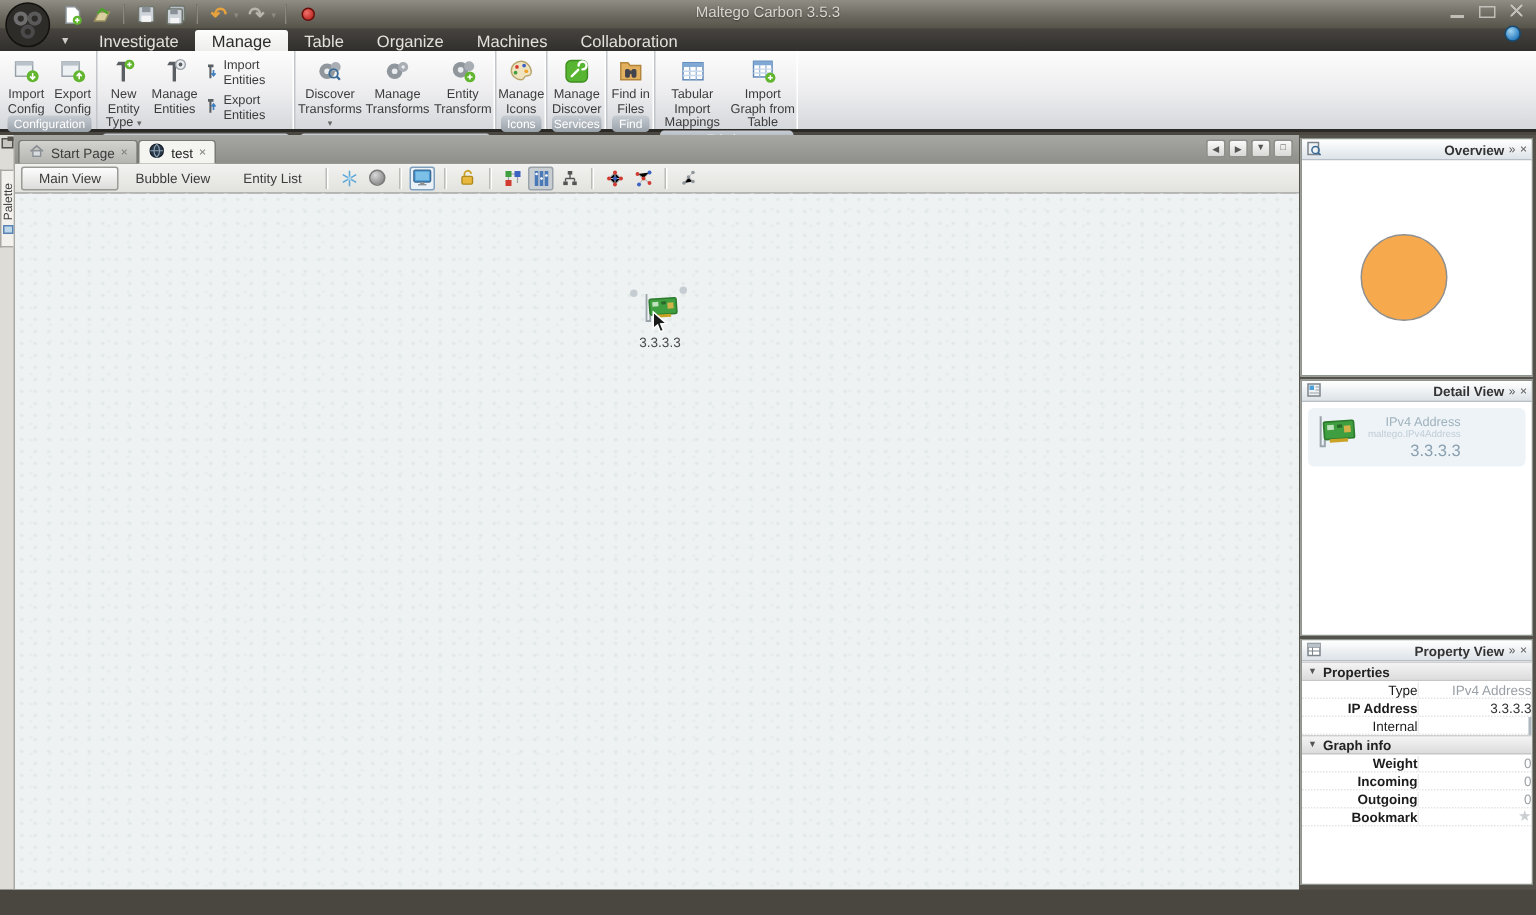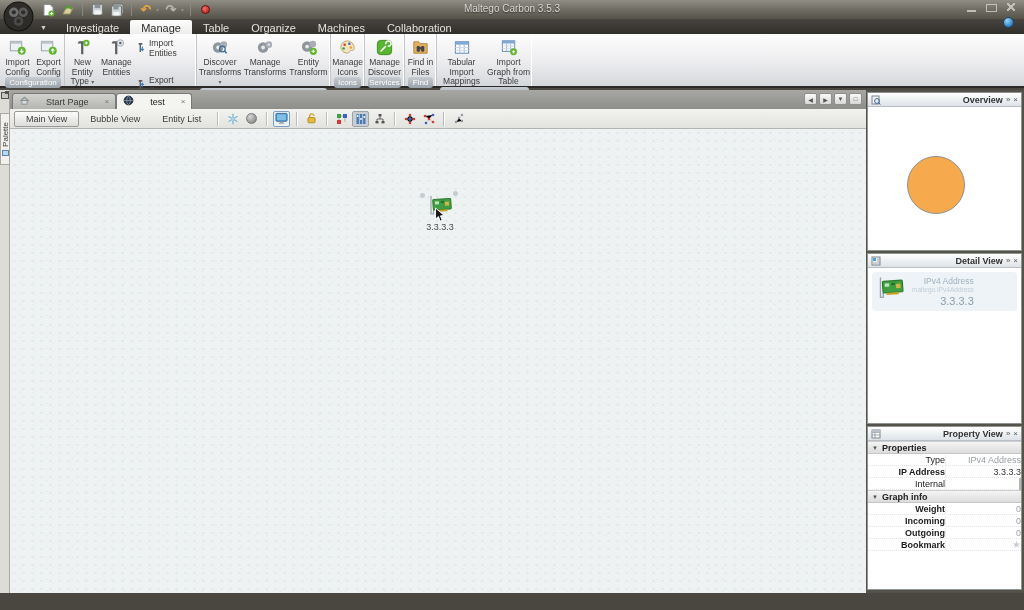--- a/index.html
+++ b/index.html
@@ -42,36 +42,36 @@
   .ribbon-row { display:flex; height:52px; padding-left:2px; }
   .rgroup { display:flex; flex-direction:column; position:relative; }
   .rgroup + .rgroup { border-left:1px solid #c2c6ca; box-shadow:-1px 0 0 #fff inset; }
   .rgroup-body { flex:1; display:flex; align-items:flex-start; justify-content:center; padding-top:1px; }
   .rgroup-label { height:11px; margin:0 3px 1px; border-radius:3px; text-align:center;
     background:linear-gradient(#c6ccd2,#99a1a9); color:#fff; font-size:8px; line-height:11px; }
   .rbtn { display:flex; flex-direction:column; align-items:center; padding-top:2px; }
   .rbtn .ric { height:20px; display:flex; align-items:center; }
   .rbtn .rlbl { font-size:8.5px; line-height:9.5px; text-align:center; color:#3b3b3b; margin-top:1px; }
   .rcaret { font-size:6px; color:#666; }
-  .rsmall-col { display:flex; flex-direction:column; justify-content:flex-start; gap:17px; padding:3px 4px 0 2px; }
+  .rsmall-col { display:flex; flex-direction:column; justify-content:flex-start; gap:3px; padding:3px 4px 0 2px; }
   .rsmall { display:flex; align-items:center; gap:3px; font-size:8.5px; color:#3b3b3b; }
 
   
   .content { position:absolute; top:90px; left:0; right:0; bottom:17px; background:#55524b; }
   .left-strip { position:absolute; left:0; top:0; bottom:0; width:10px; background:#dddcd7; border-right:1px solid #a9a8a2; }
   .dock-icon { margin:2px auto 0; width:8px; height:7px; border:1px solid #55524b; background:#c7c6c0; position:relative; }
   .dock-icon::after { content:""; position:absolute; right:-1px; top:-2px; width:4px; height:3px; background:#55524b; }
   .palette-tab { margin:14px auto 0; width:9px; height:52px; background:#f2f1ee; border:1px solid #a9a8a2; border-right:none;
     display:flex; flex-direction:column; align-items:center; justify-content:center; gap:3px; }
   .palette-txt { writing-mode:vertical-rl; transform:rotate(180deg); font-size:8px; color:#3b3b3b; }
   .palette-ico { width:7px; height:6px; background:#bcd8ea; border:1px solid #5b84b5; }
 
   .docarea { position:absolute; left:10px; top:0; width:856px; bottom:0; display:flex; flex-direction:column; }
   .doctabs { height:19px; background:linear-gradient(#a7a7a3,#8e8e8a); display:flex; align-items:flex-end; padding-left:2px; position:relative; }
-  .dtab { height:16px; display:flex; align-items:center; gap:16px; padding:0 6px; font-size:9px;
+  .dtab { height:16px; display:flex; align-items:center; gap:4px; padding:0 6px; font-size:9px;
     border:1px solid #797975; border-bottom:none; border-radius:3px 3px 0 0; }
   .dtab.inactive { background:linear-gradient(#d2d2ce,#b4b4b0); color:#3b3b3b; }
   .dtab.active { background:#f4f4f1; color:#222; }
   .dtab .tclose { font-size:8px; color:#777; }
   .doctab-ctrls { position:absolute; right:4px; top:3px; display:flex; gap:2px; }
   .dtc { width:13px; height:12px; background:linear-gradient(#fafafa,#d8d8d6); border:1px solid #8f8f8b; border-radius:2px;
     font-size:6px; color:#555; display:flex; align-items:center; justify-content:center; }
 
   .viewbar { height:20px; background:linear-gradient(#f2f2f0,#e2e2de); border-bottom:1px solid #b4b4b0; display:flex; align-items:center; padding-left:4px; }
   .vtab { font-size:9px; color:#3b3b3b; padding:2px 11px; }

